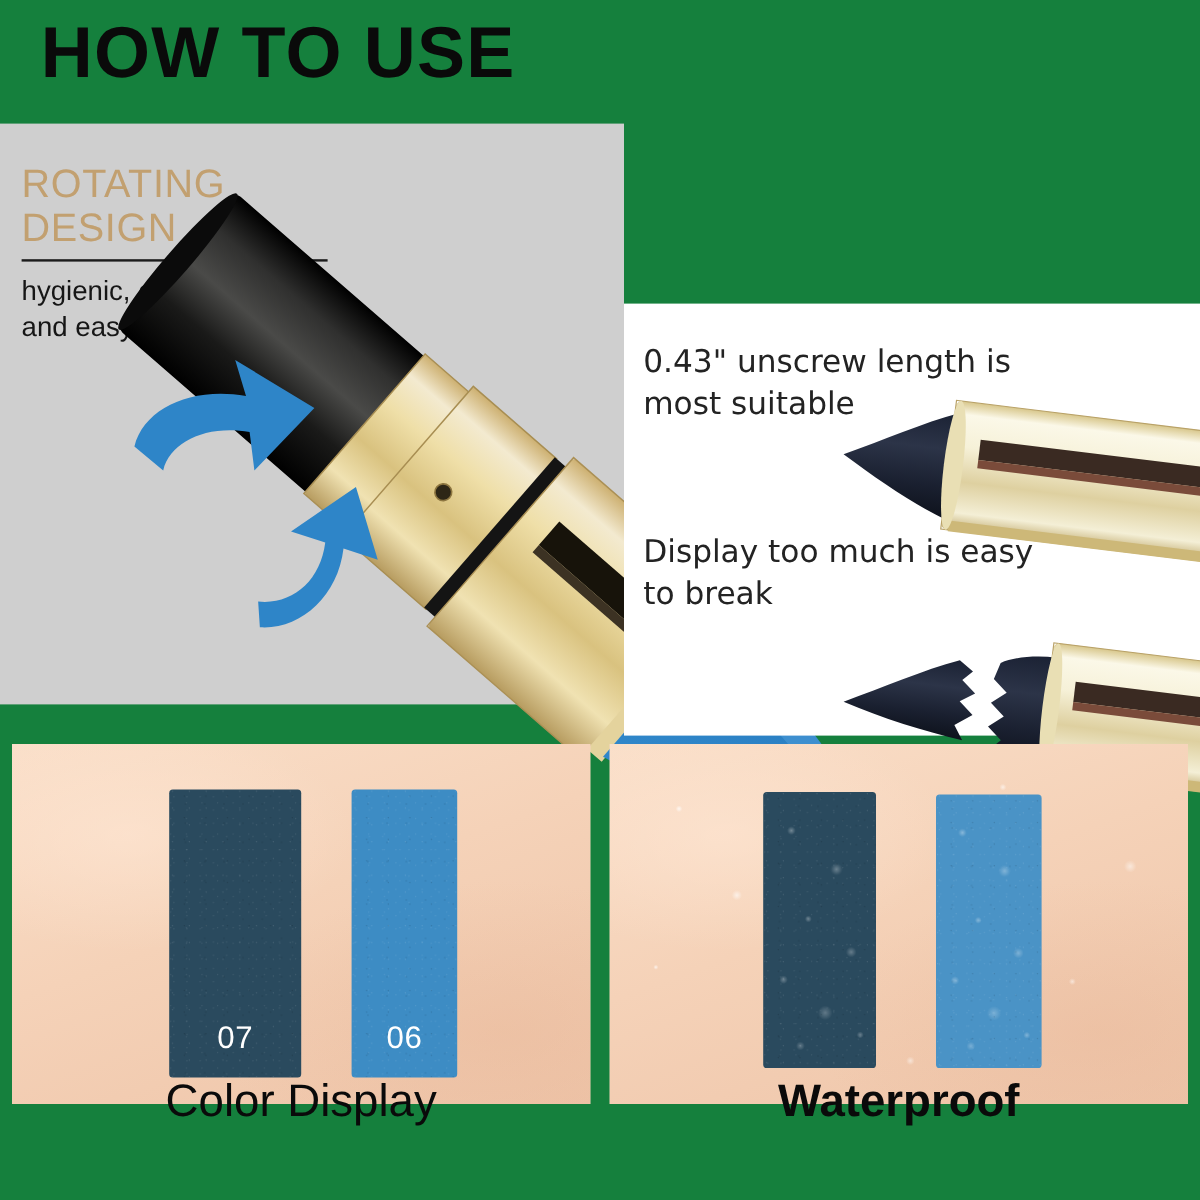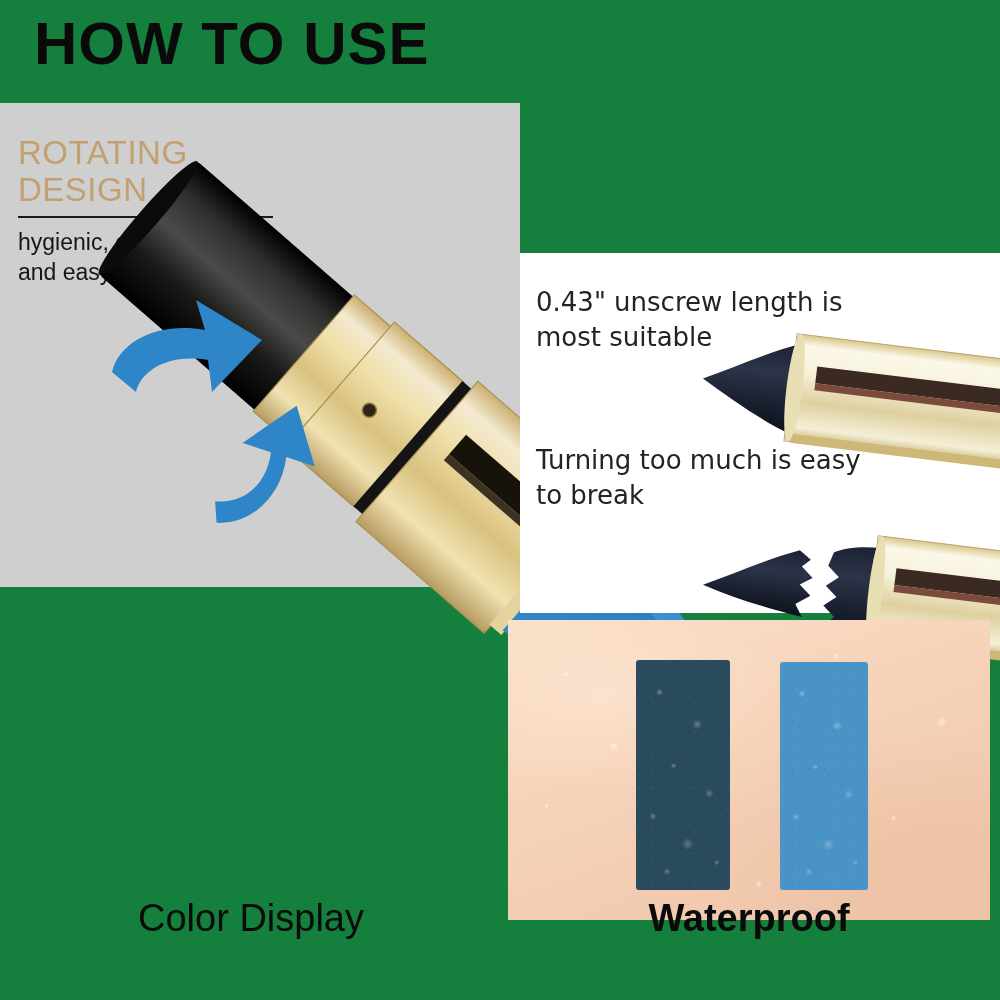--- a/index.html
+++ b/index.html
@@ -209,21 +209,21 @@
                L 312 452
                L 276 400
                L 236 452
                L 266 452
                C 272 484, 256 510, 228 516 Z" fill="#2e85c8" transform="rotate(18 268 468)"></path>
     </g>
   </svg>
 
   <div class="right-panel">
     <div class="rp-text one">0.43" unscrew length is most suitable</div>
-    <div class="rp-text two">Turning too much is easy to break</div>
+    <div class="rp-text two">Display too much is easy to break</div>
   </div>
 
   <svg style="position:absolute;left:690px;top:300px;width:310px;height:300px;" viewBox="0 0 310 300">
     <defs>
       <linearGradient id="ivoryG" x1="0" y1="0" x2="0" y2="1">
         <stop offset="0%" stop-color="#d8c78c"></stop>
         <stop offset="10%" stop-color="#fbf8e8"></stop>
         <stop offset="35%" stop-color="#f6f1d8"></stop>
         <stop offset="62%" stop-color="#ded0a0"></stop>
         <stop offset="86%" stop-color="#f4efd6"></stop>
@@ -254,20 +254,31 @@
                L 148 128 L 136 118 L 148 108 L 136 98 L 148 88 L 136 78 Z" fill="url(#navyG)"></path>
       <rect x="182" y="42" width="140" height="108" fill="url(#ivoryG)" rx="5"></rect>
       <rect x="182" y="42" width="140" height="108" fill="none" stroke="#b9a268" stroke-width="1"></rect>
       <rect x="204" y="72" width="118" height="17" fill="#3a2a22"></rect>
       <rect x="204" y="89" width="118" height="7" fill="#7a4b3a"></rect>
       <rect x="188" y="142" width="134" height="9" fill="#cdb878"></rect>
       <ellipse cx="186" cy="96" rx="7" ry="54" fill="#e9dfb4"></ellipse>
     </g>
   </svg>
 
+  <div class="sw-panel sw-left">
+    <div class="skin"></div>
+    <div class="swatch" style="left:131px;top:38px;width:110px;height:240px;background:#2a4a5e;">
+      <div class="noise"></div>
+      <div class="sw-label">07</div>
+    </div>
+    <div class="swatch" style="left:283px;top:38px;width:88px;height:240px;background:#3d8cc4;">
+      <div class="noise"></div>
+      <div class="sw-label">06</div>
+    </div>
+  </div>
   <div class="panel-caption cap-left">Color Display</div>
 
   <div class="sw-panel sw-right">
     <div class="skin wet"></div>
     <div class="swatch droplets" style="left:128px;top:40px;width:94px;height:230px;background:#2a4a5e;">
       <div class="noise"></div>
       <div class="sw-label"></div>
     </div>
     <div class="swatch droplets" style="left:272px;top:42px;width:88px;height:228px;background:#4a93c6;">
       <div class="noise"></div>

